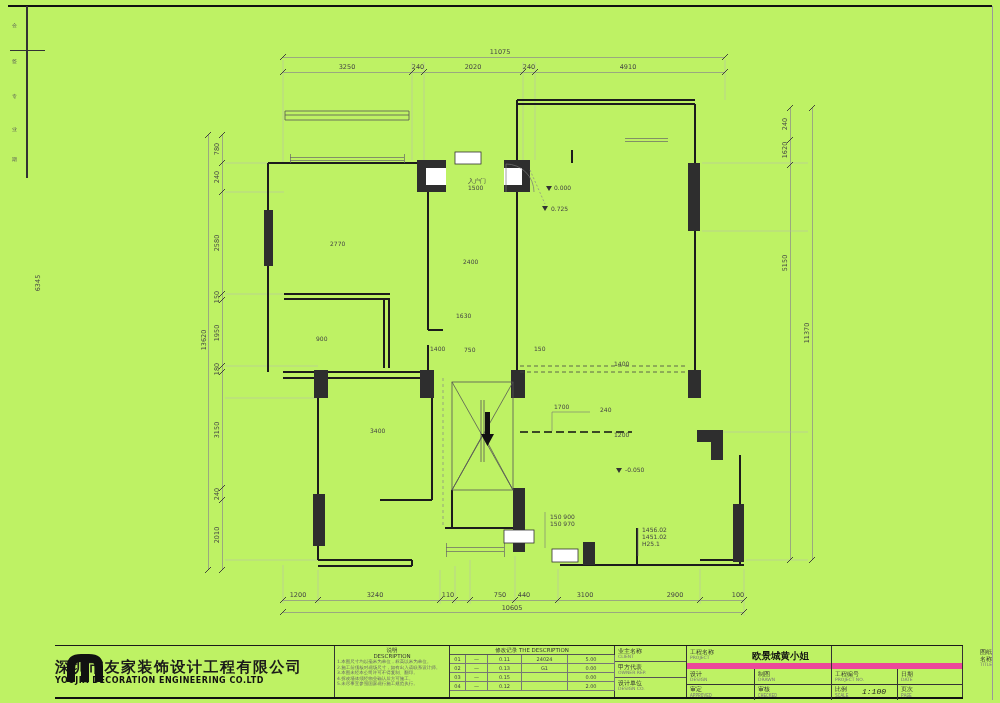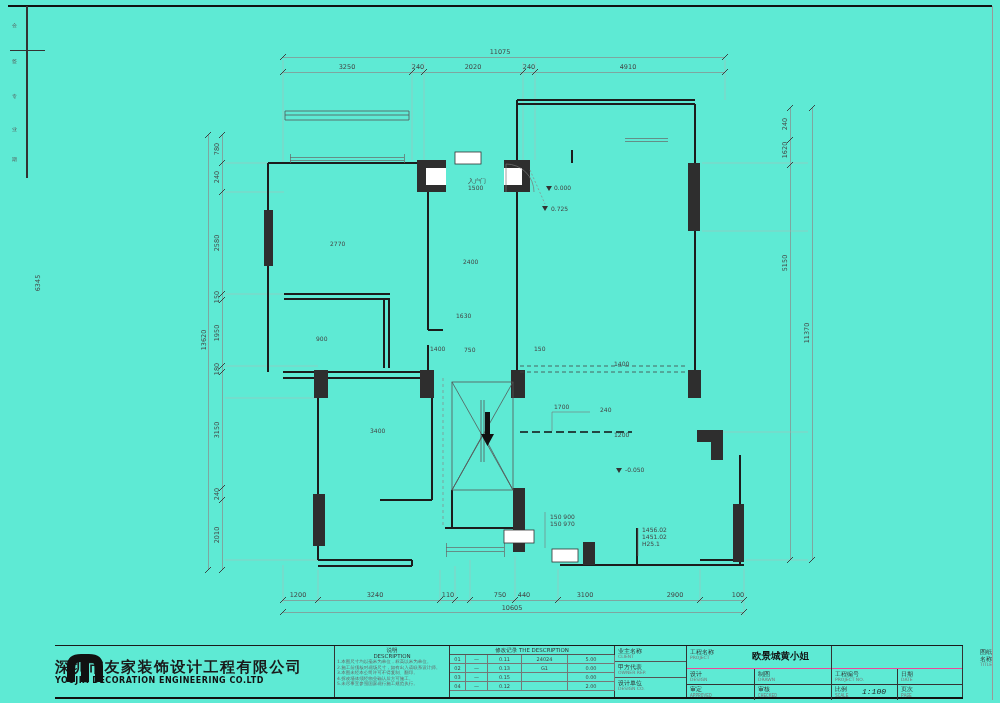--- a/index.html
+++ b/index.html
@@ -1,16 +1,16 @@
 <!DOCTYPE html>
 <html><head>
 <meta charset="utf-8">
 <style>
   html,body{margin:0;padding:0;background:#e8e8e8;}
-  .sheet{position:relative;width:1000px;height:703px;background:#5eead4;overflow:hidden;
+  .sheet{position:relative;width:1000px;height:703px;background:#bef264;overflow:hidden;
          font-family:"DejaVu Sans","Liberation Sans",sans-serif;color:#222;}
   svg{position:absolute;left:0;top:0;}
   svg text{font-family:"DejaVu Sans","Liberation Sans",sans-serif;fill:#444;}
   .dim{font-size:6.5px;}
   .ann{font-size:6px;fill:#555;}
   
   .tb{position:absolute;left:55px;top:645px;width:908px;height:54px;
       border-top:1.5px solid #1a1a1a;border-bottom:2.5px solid #111;box-sizing:border-box;}
   .tb .col{position:absolute;top:0;height:100%;border-right:1px solid #333;box-sizing:border-box;}
   .company{left:0;width:280px;display:flex;align-items:center;}
@@ -24,21 +24,21 @@
   .rtab .hd{text-align:center;font-size:5.5px;line-height:6px;color:#333;padding-top:1px;}
   .grid{display:grid;grid-template-columns:16px 22px 34px 46px 47px;border-top:1px solid #555;margin-top:1px;}
   .grid span{font-size:5px;line-height:8px;border-right:1px solid #777;border-bottom:1px solid #777;
              text-align:center;color:#444;height:8px;overflow:hidden;}
   .client{left:560px;width:72px;}
   .client .pair{border-bottom:1px solid #555;padding:1px 3px;height:16px;box-sizing:border-box;}
   .client .pair:last-child{border-bottom:none;}
   .lab-cn{font-size:6px;line-height:7px;color:#333;display:block;}
   .lab-en{font-size:4.5px;line-height:5px;color:#777;display:block;}
   .pj{left:632px;width:276px;border-right:none;}
-  .pj .r1{position:absolute;top:0;left:0;width:100%;height:23px;border-bottom:1px solid #ec4899;box-sizing:border-box;}
+  .pj .r1{position:absolute;top:0;left:0;width:100%;height:23px;border-bottom:6px solid #ec4899;box-sizing:border-box;}
   .cellv{position:absolute;top:0;height:23px;box-sizing:border-box;}
   .cellv .labels{position:absolute;left:3px;top:2px;}
   .pj-name{position:absolute;left:46px;top:4px;width:95px;text-align:center;font-size:9.5px;font-weight:700;color:#111;}
   .fr{position:absolute;left:0;width:100%;box-sizing:border-box;}
   .r2{top:23px;height:16px;border-bottom:1px solid #333;}
   .r3{top:39px;height:15px;font-family:Liberation Mono, monospace;}
   .fc{position:absolute;top:0;height:100%;border-right:1px solid #333;box-sizing:border-box;padding:1px 3px;}
   .fc:last-child{border-right:none;}
   .f0{left:0;width:68px;}.f1{left:68px;width:77px;}.f2{left:145px;width:66px;}.f3{left:211px;width:65px;}
   .scale-val{position:absolute;left:30px;top:2px;font-size:8px;font-style:italic;color:#222;}

